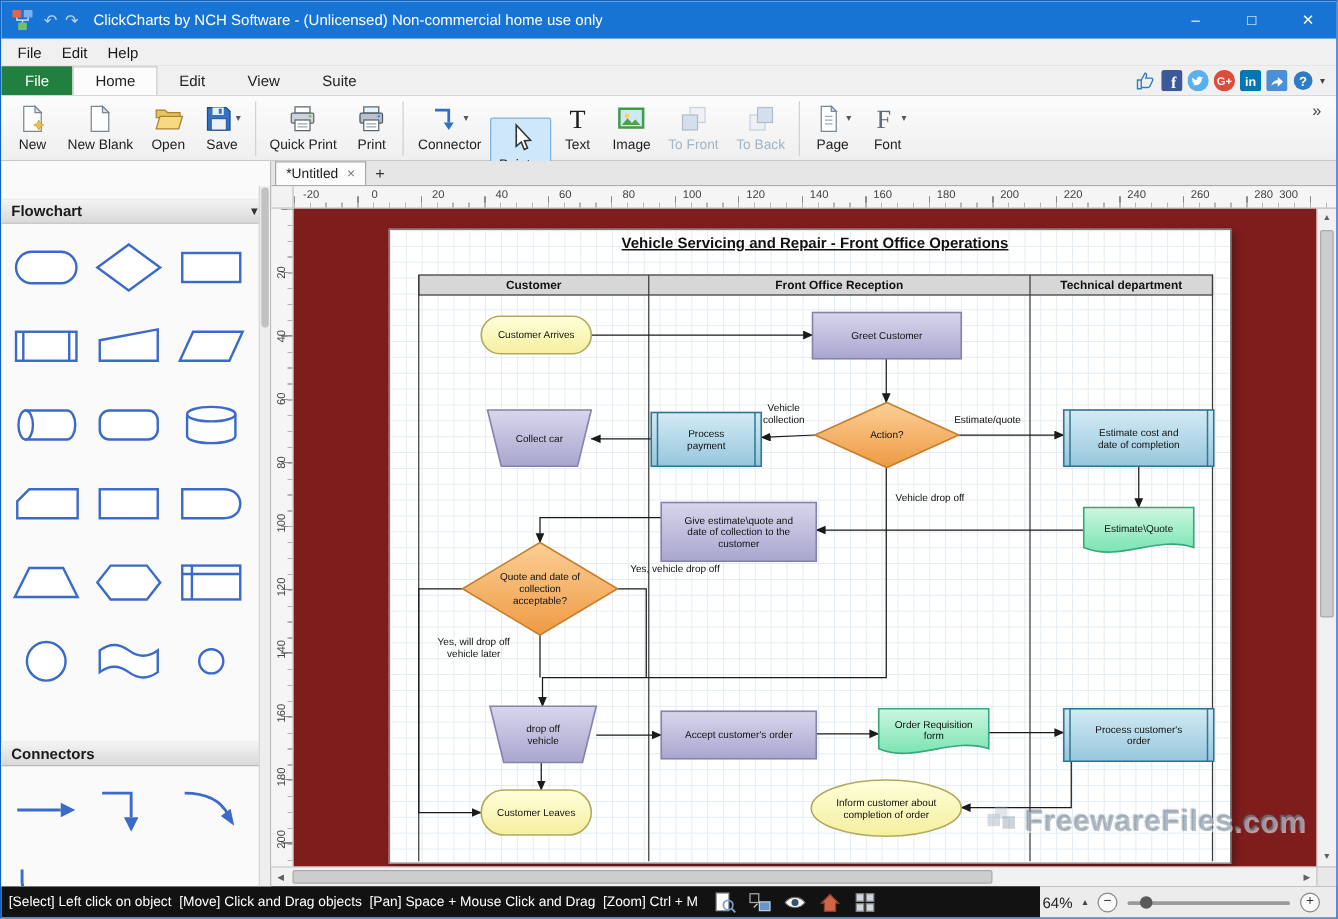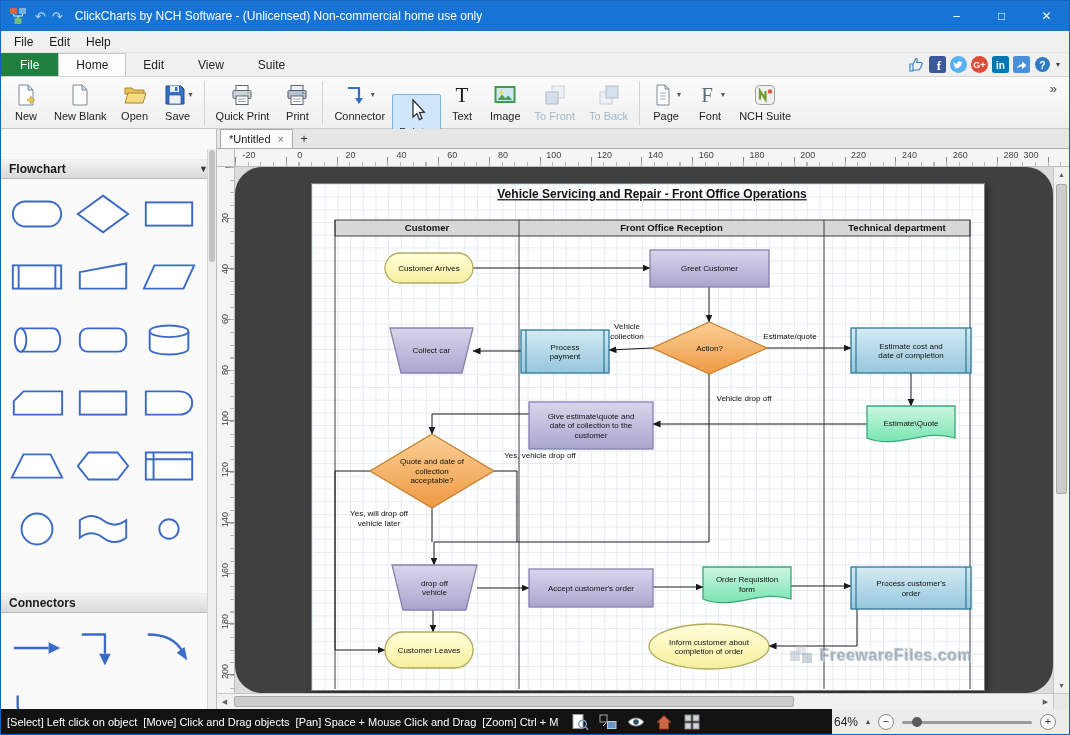--- a/index.html
+++ b/index.html
@@ -57,25 +57,25 @@
 .ruler-corner{width:18px;flex:0 0 18px;background:#f2f2f2;border-right:1px solid #bcbcbc;border-bottom:1px solid #bcbcbc;}
 .h-ruler{flex:1;position:relative;background:#f5f5f5;border-bottom:1px solid #bcbcbc;overflow:hidden;
   background-image:repeating-linear-gradient(90deg,#b5b5b5 0 1px,transparent 1px 12.7px),repeating-linear-gradient(90deg,#8a8a8a 0 1px,transparent 1px 50.8px);
   background-size:100% 4px,100% 9px;background-position:left bottom,left bottom;background-repeat:no-repeat;}
 .h-label{position:absolute;top:1px;transform:translateX(-50%);font-size:9px;color:#444;}
 .content-row{flex:1;display:flex;min-height:0;}
 .v-ruler{width:18px;flex:0 0 18px;position:relative;background:#f5f5f5;border-right:1px solid #bcbcbc;overflow:hidden;
   background-image:repeating-linear-gradient(180deg,#b5b5b5 0 1px,transparent 1px 12.7px),repeating-linear-gradient(180deg,#8a8a8a 0 1px,transparent 1px 50.7px);
   background-size:4px 100%,9px 100%;background-position:right top,right top;background-repeat:no-repeat;}
 .v-label{position:absolute;left:2px;width:12px;height:10px;font-size:9px;color:#444;transform:rotate(-90deg);}
-.viewport{flex:1;position:relative;background:#404040;overflow:hidden;border-radius:27px;}
+.viewport{flex:1;position:relative;background:#7f1d1d;overflow:hidden;}
 .page{position:absolute;left:76px;top:16px;width:674px;height:508px;background:#ffffff;border:1px solid #7e7e7e;box-shadow:3px 3px 7px rgba(0,0,0,.35);
   background-image:linear-gradient(#e3ecf3 1px,transparent 1px),linear-gradient(90deg,#e3ecf3 1px,transparent 1px);background-size:12.7px 12.7px;}
 .page svg{position:absolute;left:0;top:0;}
-.watermark{position:absolute;left:553px;top:474px;display:flex;align-items:center;gap:6px;font-size:16px;font-weight:bold;letter-spacing:.5px;
+.watermark{position:absolute;left:553px;top:474px;display:flex;align-items:center;gap:6px;font-size:24px;font-weight:bold;letter-spacing:.5px;
   color:rgba(125,146,166,.55);text-shadow:1px 1px 0 rgba(255,255,255,.55),-1px -1px 1px rgba(70,85,100,.35);}
 .wm-ico svg{width:26px;height:26px;opacity:.65;}
 .v-scroll{width:16px;flex:0 0 16px;background:#f1f1f1;border-left:1px solid #c6c6c6;display:flex;flex-direction:column;}
 .scroll-arrow{height:15px;flex:0 0 15px;display:flex;align-items:center;justify-content:center;font-size:7px;color:#606060;}
 .v-track{flex:1;position:relative;}
 .v-thumb{position:absolute;left:2px;right:2px;top:2px;height:310px;background:#cdcdcd;border:1px solid #aaa;border-radius:2px;}
 .h-scroll-row{height:16px;flex:0 0 16px;display:flex;}
 .h-scroll{flex:1;background:#f1f1f1;border-top:1px solid #c6c6c6;display:flex;}
 .h-scroll .scroll-arrow{width:15px;flex:0 0 15px;height:100%;}
 .h-track{flex:1;position:relative;}
@@ -317,30 +317,20 @@
         <span class="tb-label">Page</span>
       </div>
       <div class="tb-btn">
         <span class="ico">
           <svg viewBox="0 0 24 24">
             <text x="12" y="19" font-size="21" font-family="Liberation Serif,serif" text-anchor="middle" fill="#5b6b78">F</text>
           </svg>
           <span class="tb-dd">▾</span>
         </span>
         <span class="tb-label">Font</span>
-      </div>
-      <div class="tb-btn">
-        <span class="ico">
-          <svg viewBox="0 0 24 24">
-            <rect x="2.5" y="2.5" width="19" height="19" rx="4" fill="#f0f0ee" stroke="#a0a0a0"></rect>
-            <path d="M7,16.5 V8 l5.5,8.5 V8" fill="none" stroke="#6b9c2f" stroke-width="2.2"></path>
-            <circle cx="17" cy="8.5" r="2.2" fill="#de5b4e"></circle>
-          </svg>
-        </span>
-        <span class="tb-label">NCH Suite</span>
       </div>
       <div class="tb-overflow">»</div>
   </div>
 
   <div class="main">
 
     <div class="sidebar">
       <div class="panel-header">
         <span>Flowchart</span>
         <span class="caret">▼</span>

